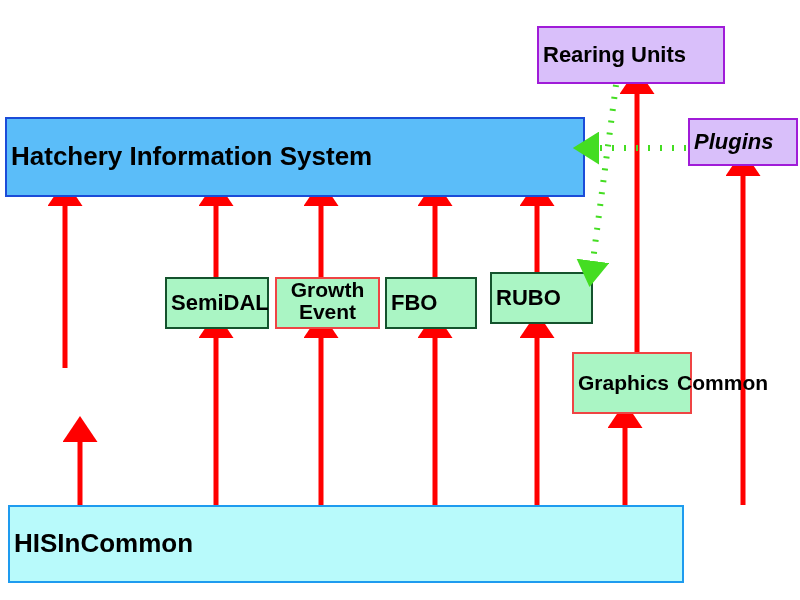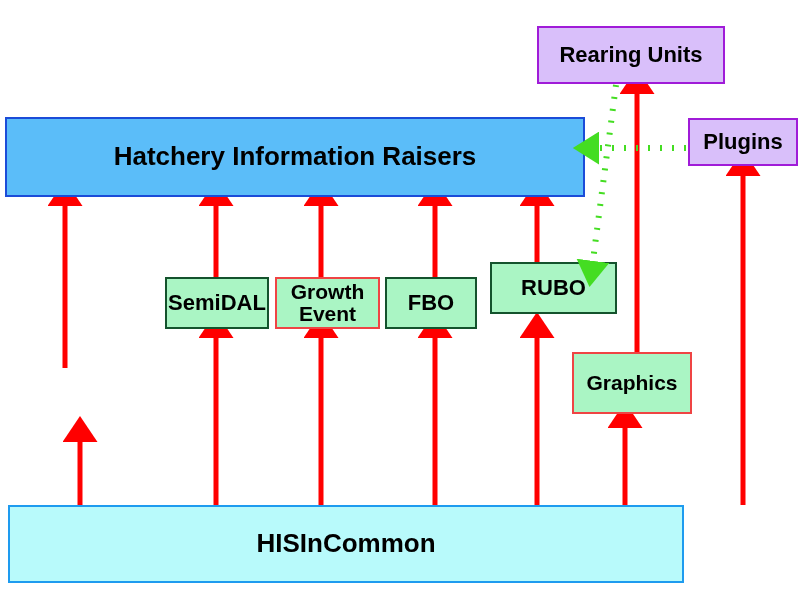--- a/index.html
+++ b/index.html
@@ -15,21 +15,20 @@
     width: 800px;
     height: 600px;
     background: #ffffff;
     overflow: hidden;
   }
   .node {
     position: absolute;
     box-sizing: border-box;
     display: flex;
     align-items: center;
-    justify-content: center;
     text-align: center;
     font-weight: bold;
     color: #000000;
     line-height: 1.05;
     z-index: 5;
   }
   .node span {
     display: block;
     padding: 0 4px;
   }
@@ -120,48 +119,49 @@
       <line x1="637" y1="352" x2="637" y2="86"></line>
 
       <line x1="743" y1="505" x2="743" y2="168"></line>
     </g>
   </svg>
 
   <div class="node box-ext" style="left:537px; top:26px; width:188px; height:58px;">
     <span>Rearing Units</span>
   </div>
 
-  <div class="node box-ext" style="left:688px; top:118px; width:110px; height:48px;">
+  <div class="node box-ext" style="left:688px; top:118px; width:110px; height:48px;font-style:italic;">
     <span>Plugins</span>
   </div>
 
   <div class="node box-his" style="left:5px; top:117px; width:580px; height:80px;">
-    <span>Hatchery Information Raisers</span>
+    <span>Hatchery Information System</span>
   </div>
 
   <div class="node box-mod" style="left:165px; top:277px; width:104px; height:52px;">
     <span>SemiDAL</span>
   </div>
 
   <div class="node box-mod-sm" style="left:275px; top:277px; width:105px; height:52px; flex-direction:column;">
     <span>Growth</span>
     <span>Event</span>
   </div>
 
   <div class="node box-mod" style="left:385px; top:277px; width:92px; height:52px;">
     <span>FBO</span>
   </div>
 
-  <div class="node box-mod" style="left:490px; top:262px; width:127px; height:52px;">
+  <div class="node box-mod" style="left:490px; top:272px; width:103px; height:52px;">
     <span>RUBO</span>
   </div>
 
 
-  <div class="node box-mod-sm" style="left:572px; top:352px; width:120px; height:62px; flex-direction:column;">
+  <div class="node box-mod-sm" style="left:572px; top:352px; width:120px; height:62px; flex-direction:row;">
     <span>Graphics</span>
+    <span>Common</span>
   </div>
 
   <div class="node box-common" style="left:8px; top:505px; width:676px; height:78px;">
     <span>HISInCommon</span>
   </div>
 
   <svg id="arrows-top" viewBox="0 0 800 600" xmlns="http://www.w3.org/2000/svg">
     <g stroke="#44DD22" stroke-width="6" fill="none" stroke-linecap="butt" stroke-dasharray="2 10" marker-end="url(#greenhead)">
 
       <line x1="616" y1="85" x2="592" y2="268"></line>

